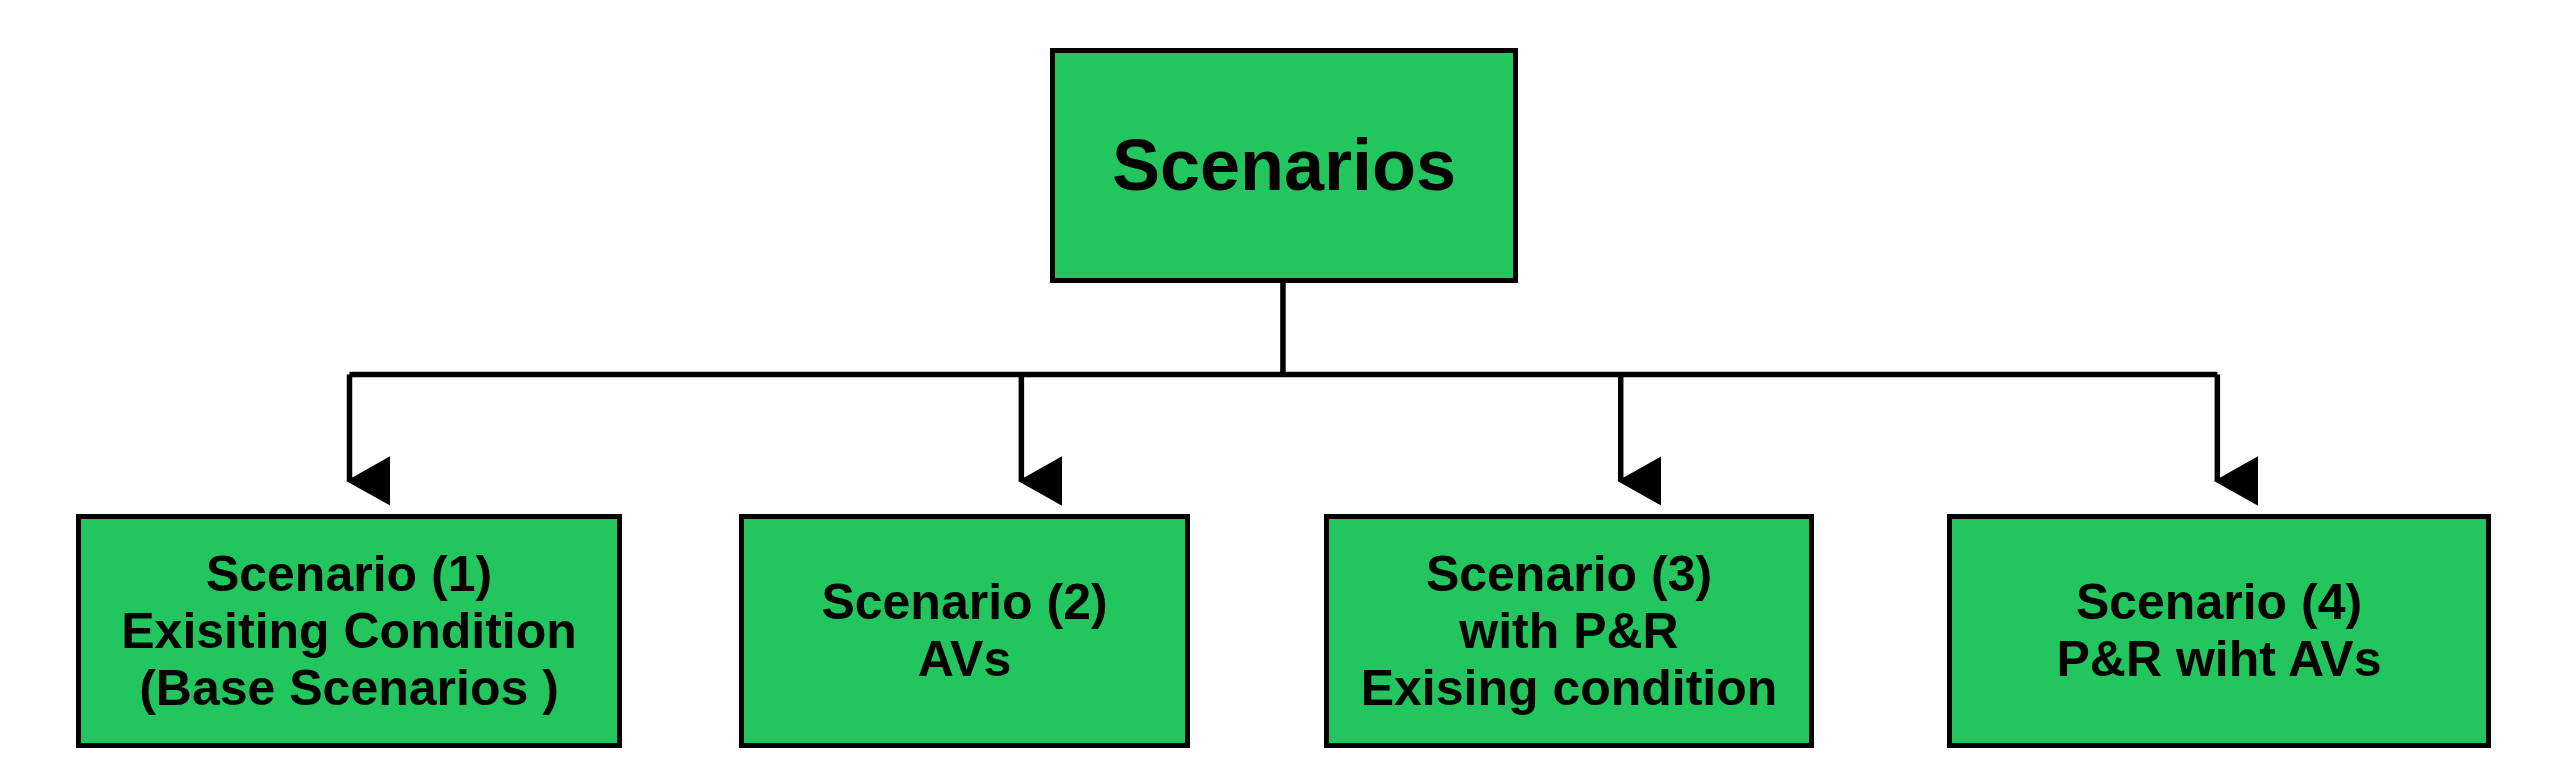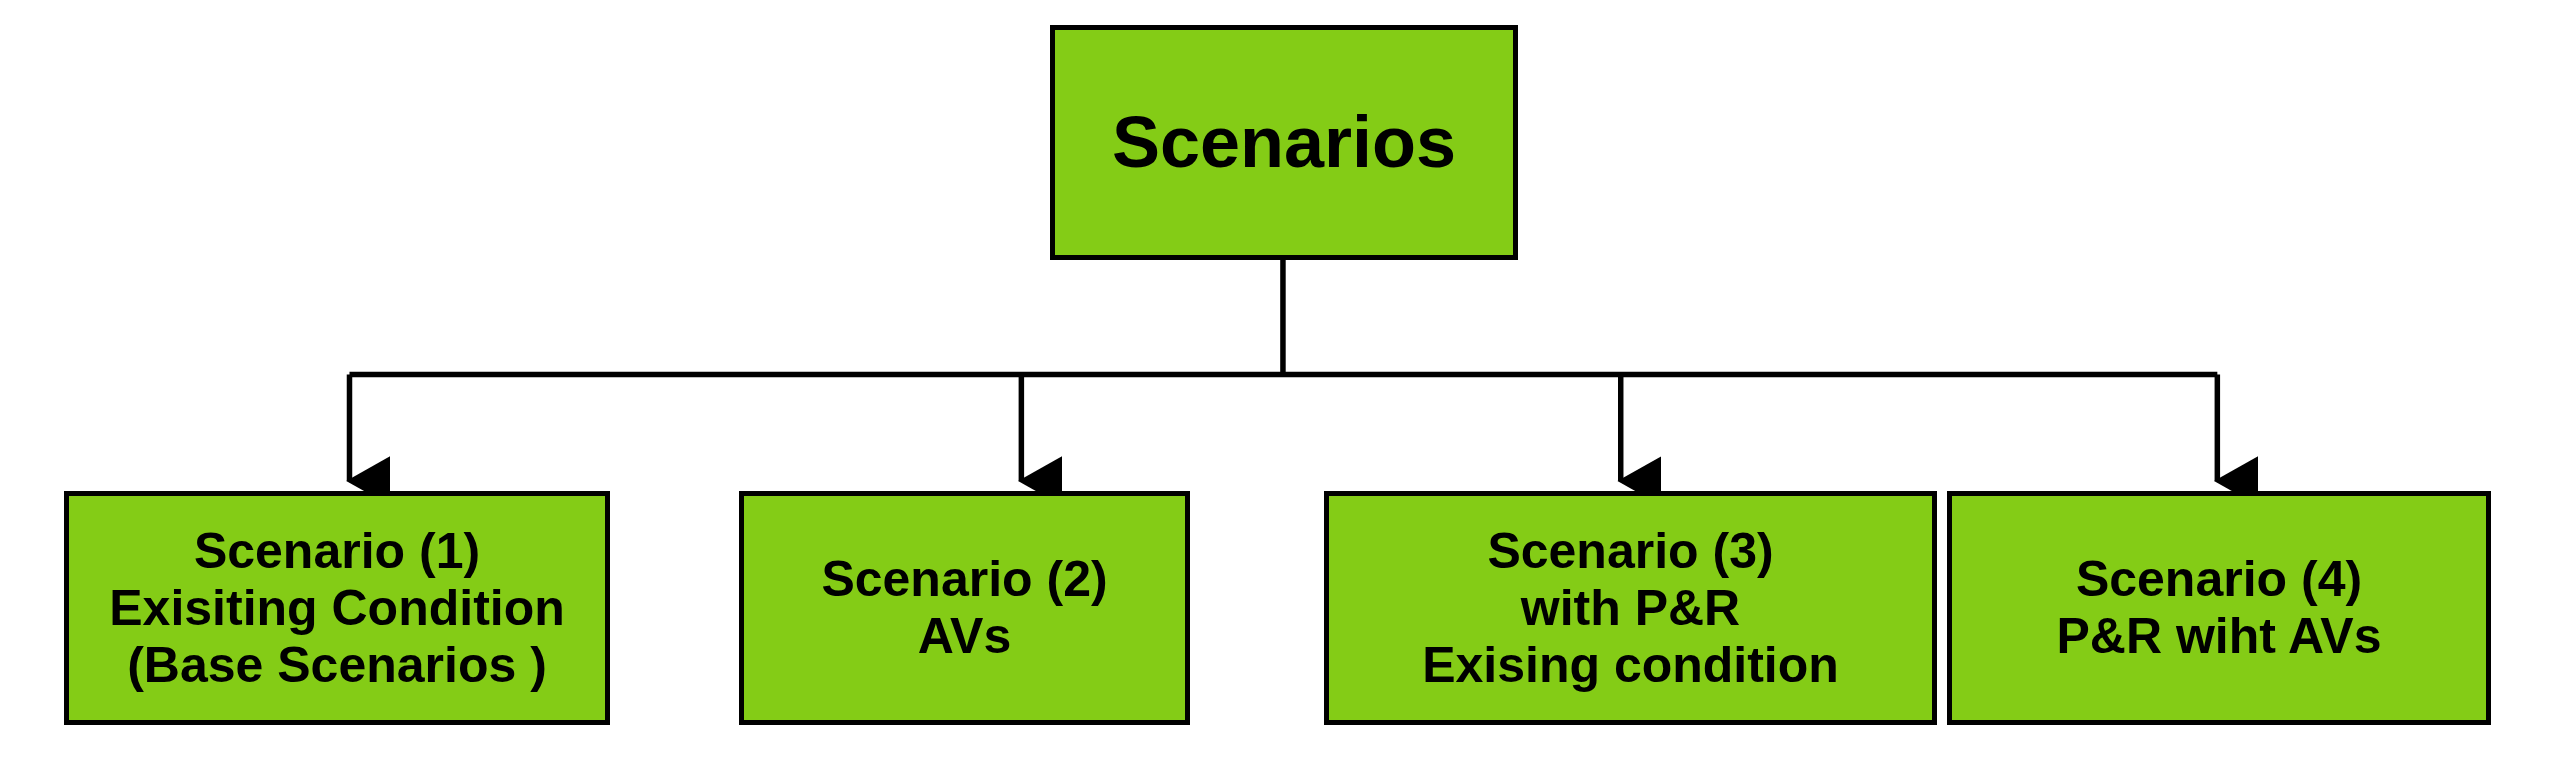--- a/index.html
+++ b/index.html
@@ -12,26 +12,27 @@
     width: 2576px;
     height: 771px;
     background: #ffffff;
     font-family: "Liberation Sans", sans-serif;
     overflow: hidden;
   }
   .node {
     position: absolute;
     box-sizing: border-box;
     border: 5.5px solid #000000;
-    background: #84cc16;
+    background: #22c55e;
     display: flex;
     flex-direction: column;
     align-items: center;
     justify-content: center;
     text-align: center;
+    margin-top: 23px;
   }
   .node-root {
     left: 1050px;
     top: 25px;
     width: 468px;
     height: 235px;
   }
   .node-root .line {
     font-weight: bold;
     font-size: 72px;
@@ -43,23 +44,23 @@
     height: 234px;
     top: 491px;
   }
   .node-child .line {
     font-weight: bold;
     font-size: 50px;
     line-height: 57px;
     color: #000000;
     white-space: nowrap;
   }
-  .child-1 { left: 64px;   width: 546px; }
+  .child-1 { left: 76px;   width: 546px; }
   .child-2 { left: 739px;  width: 451px; }
-  .child-3 { left: 1324px; width: 613px; }
+  .child-3 { left: 1324px; width: 490px; }
   .child-4 { left: 1947px; width: 544px; }
 
   .connectors {
     position: absolute;
     left: 0;
     top: 0;
     width: 2576px;
     height: 771px;
     pointer-events: none;
   }

